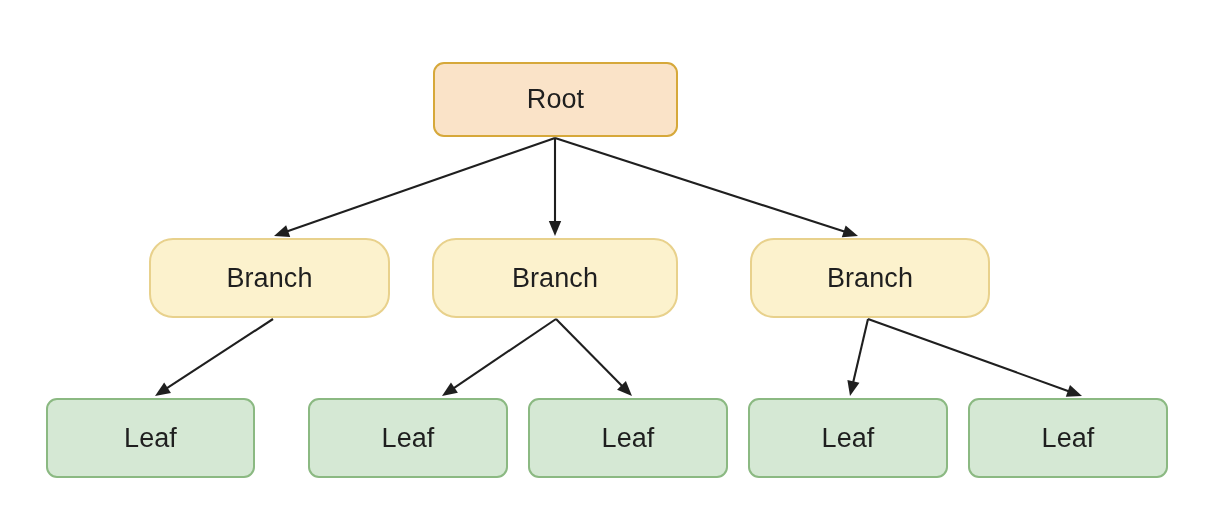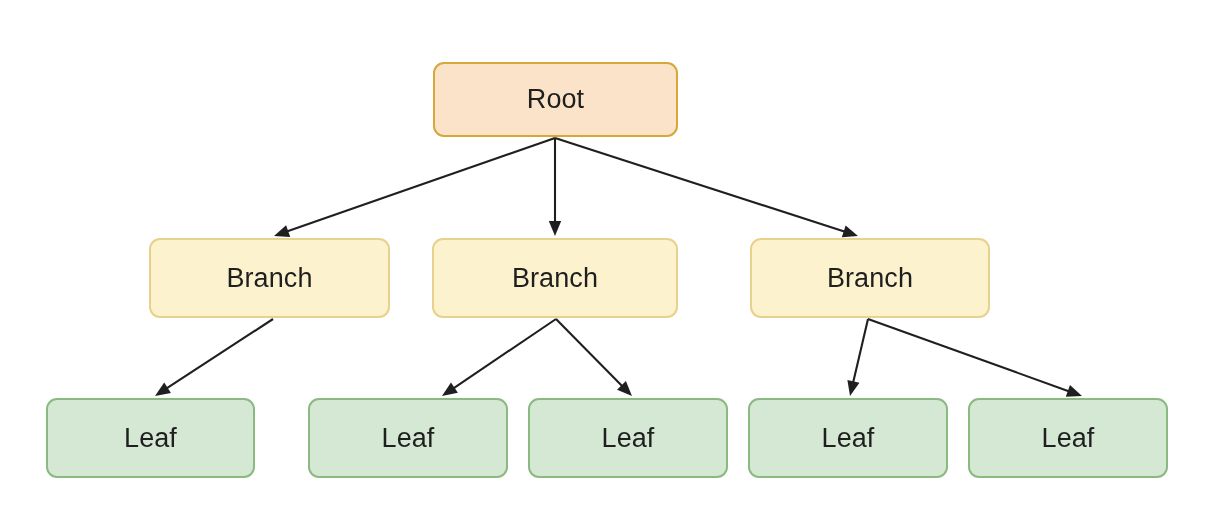--- a/index.html
+++ b/index.html
@@ -43,20 +43,21 @@
     white-space: nowrap;
     user-select: none;
   }
   .node-root {
     background: #fae3c8;
     border-color: #d6a83a;
   }
   .node-branch {
     background: #fcf2cd;
     border-color: #e8d18c;
+    border-radius: 24px;
   }
   .node-leaf {
     background: #d5e8d4;
     border-color: #8bb982;
   }
   .node-label {
     pointer-events: none;
   }
 </style>
 </head>

